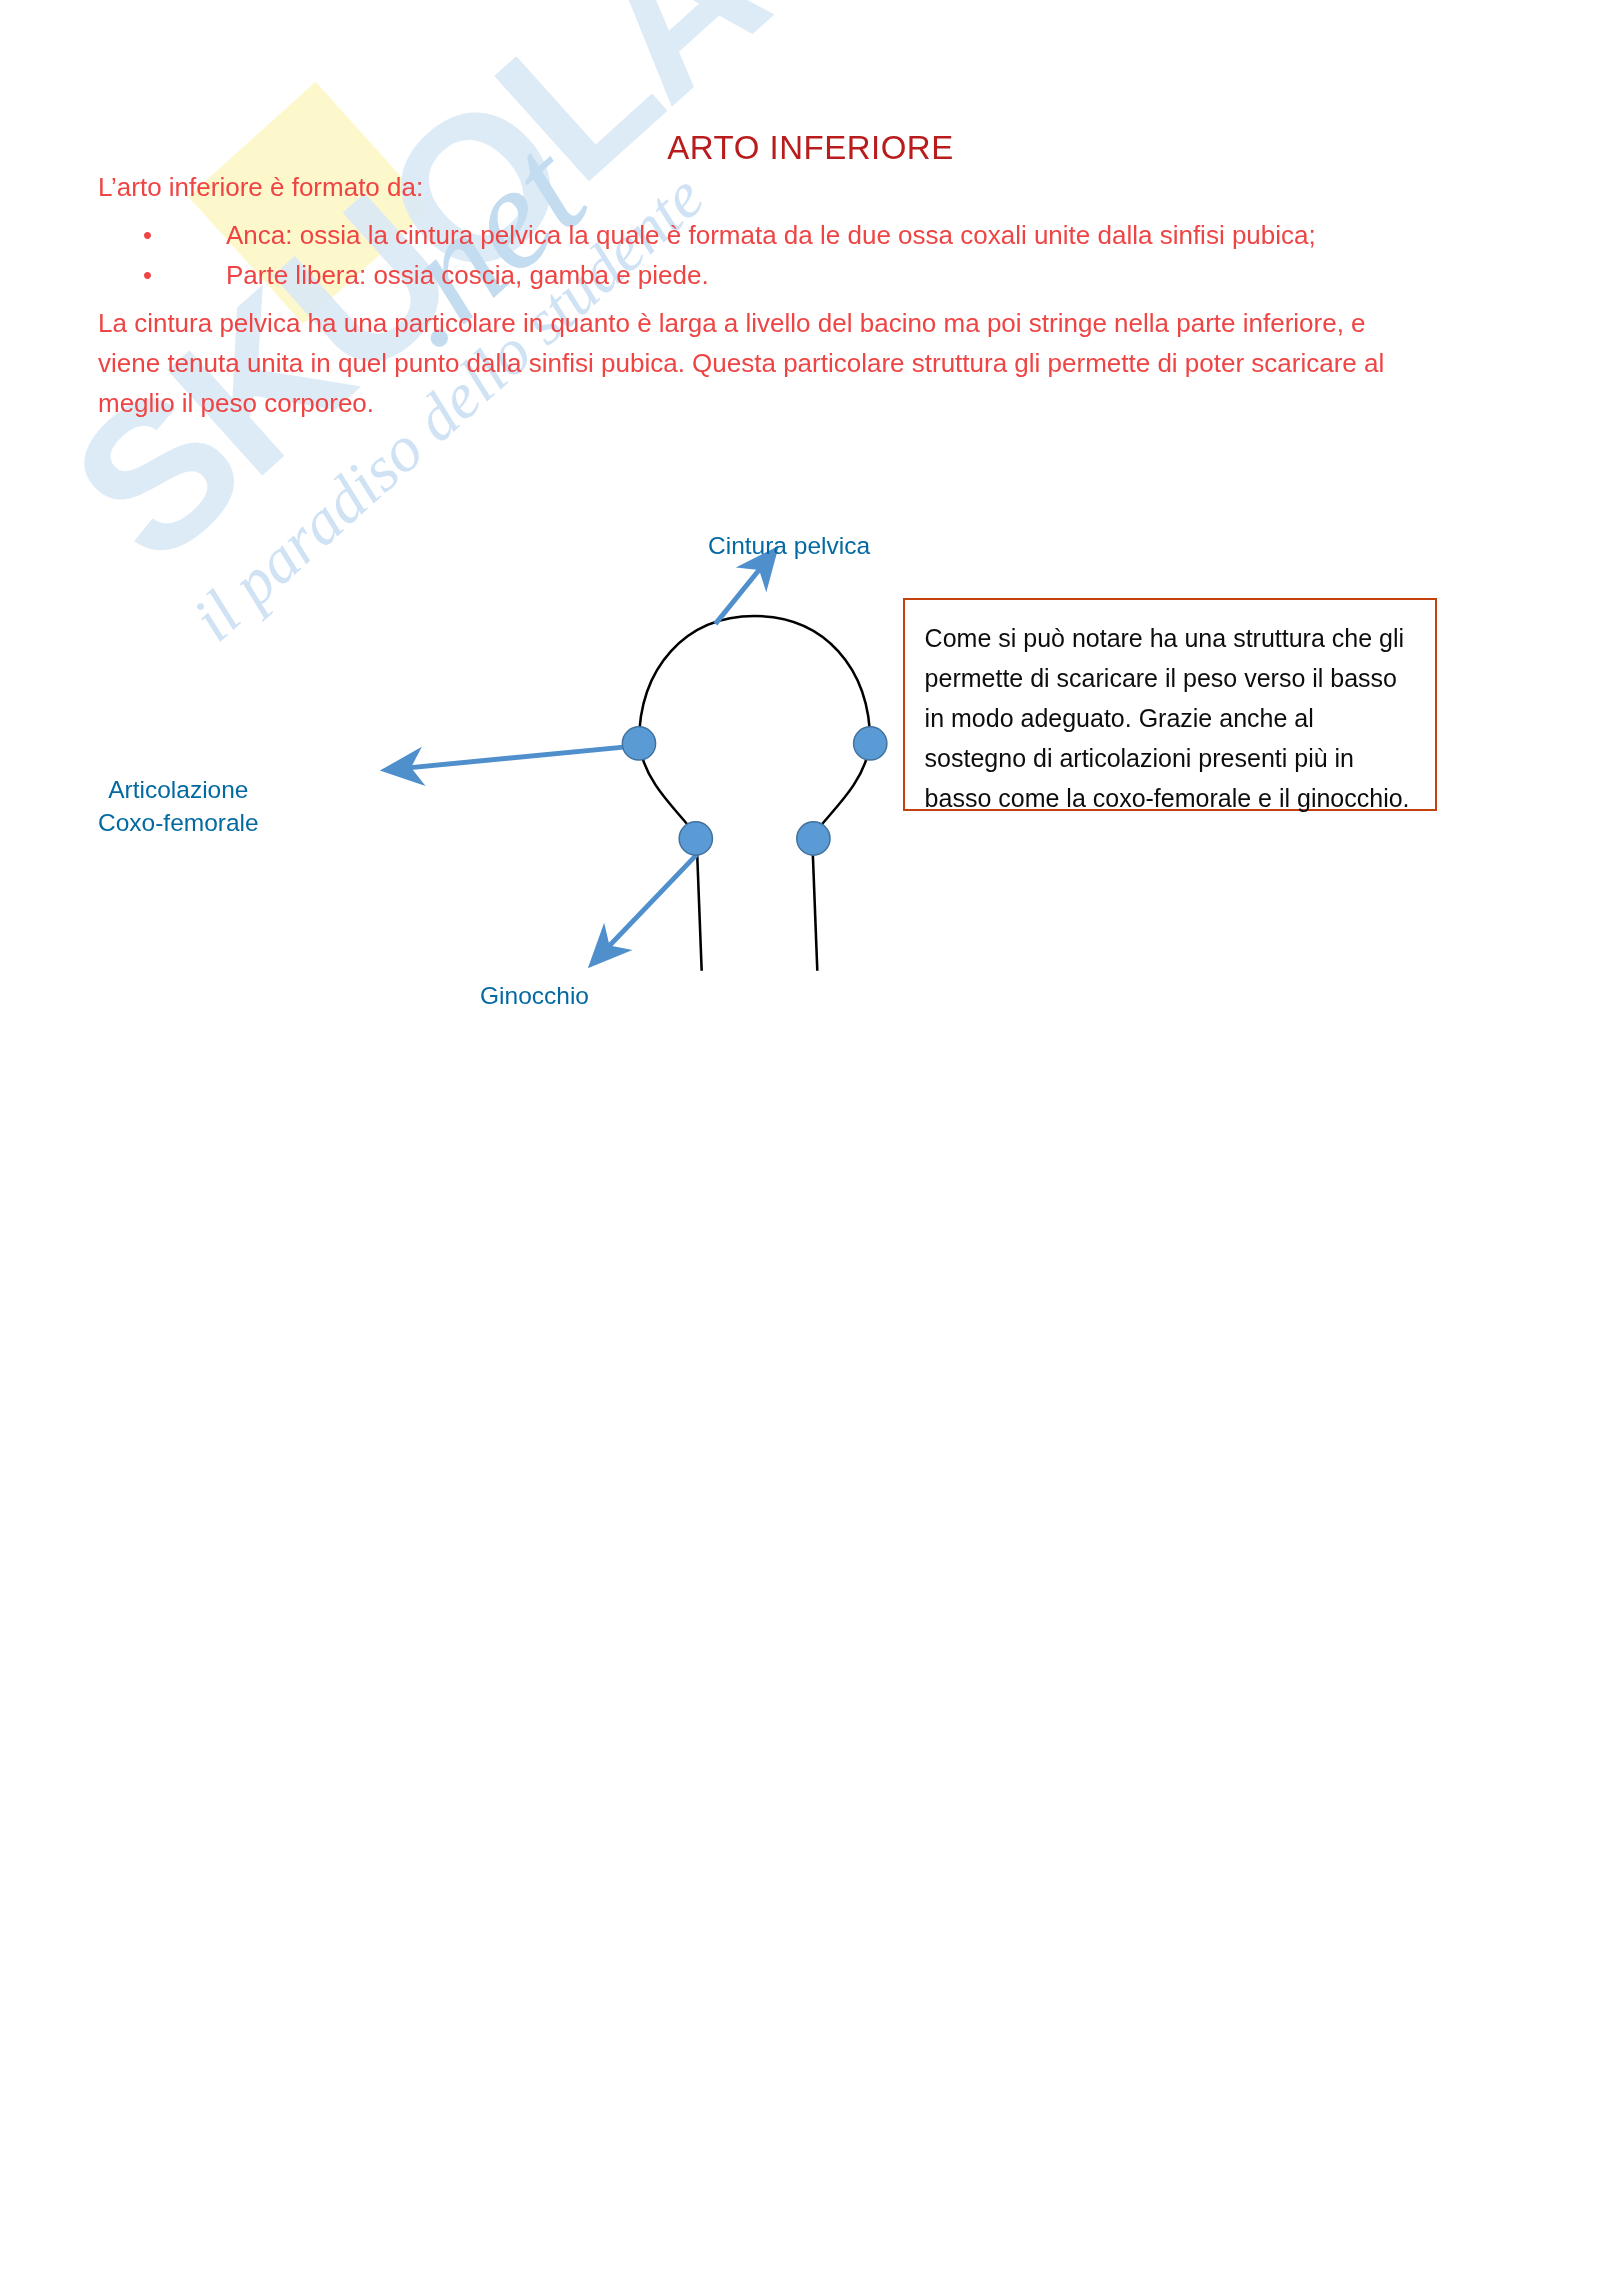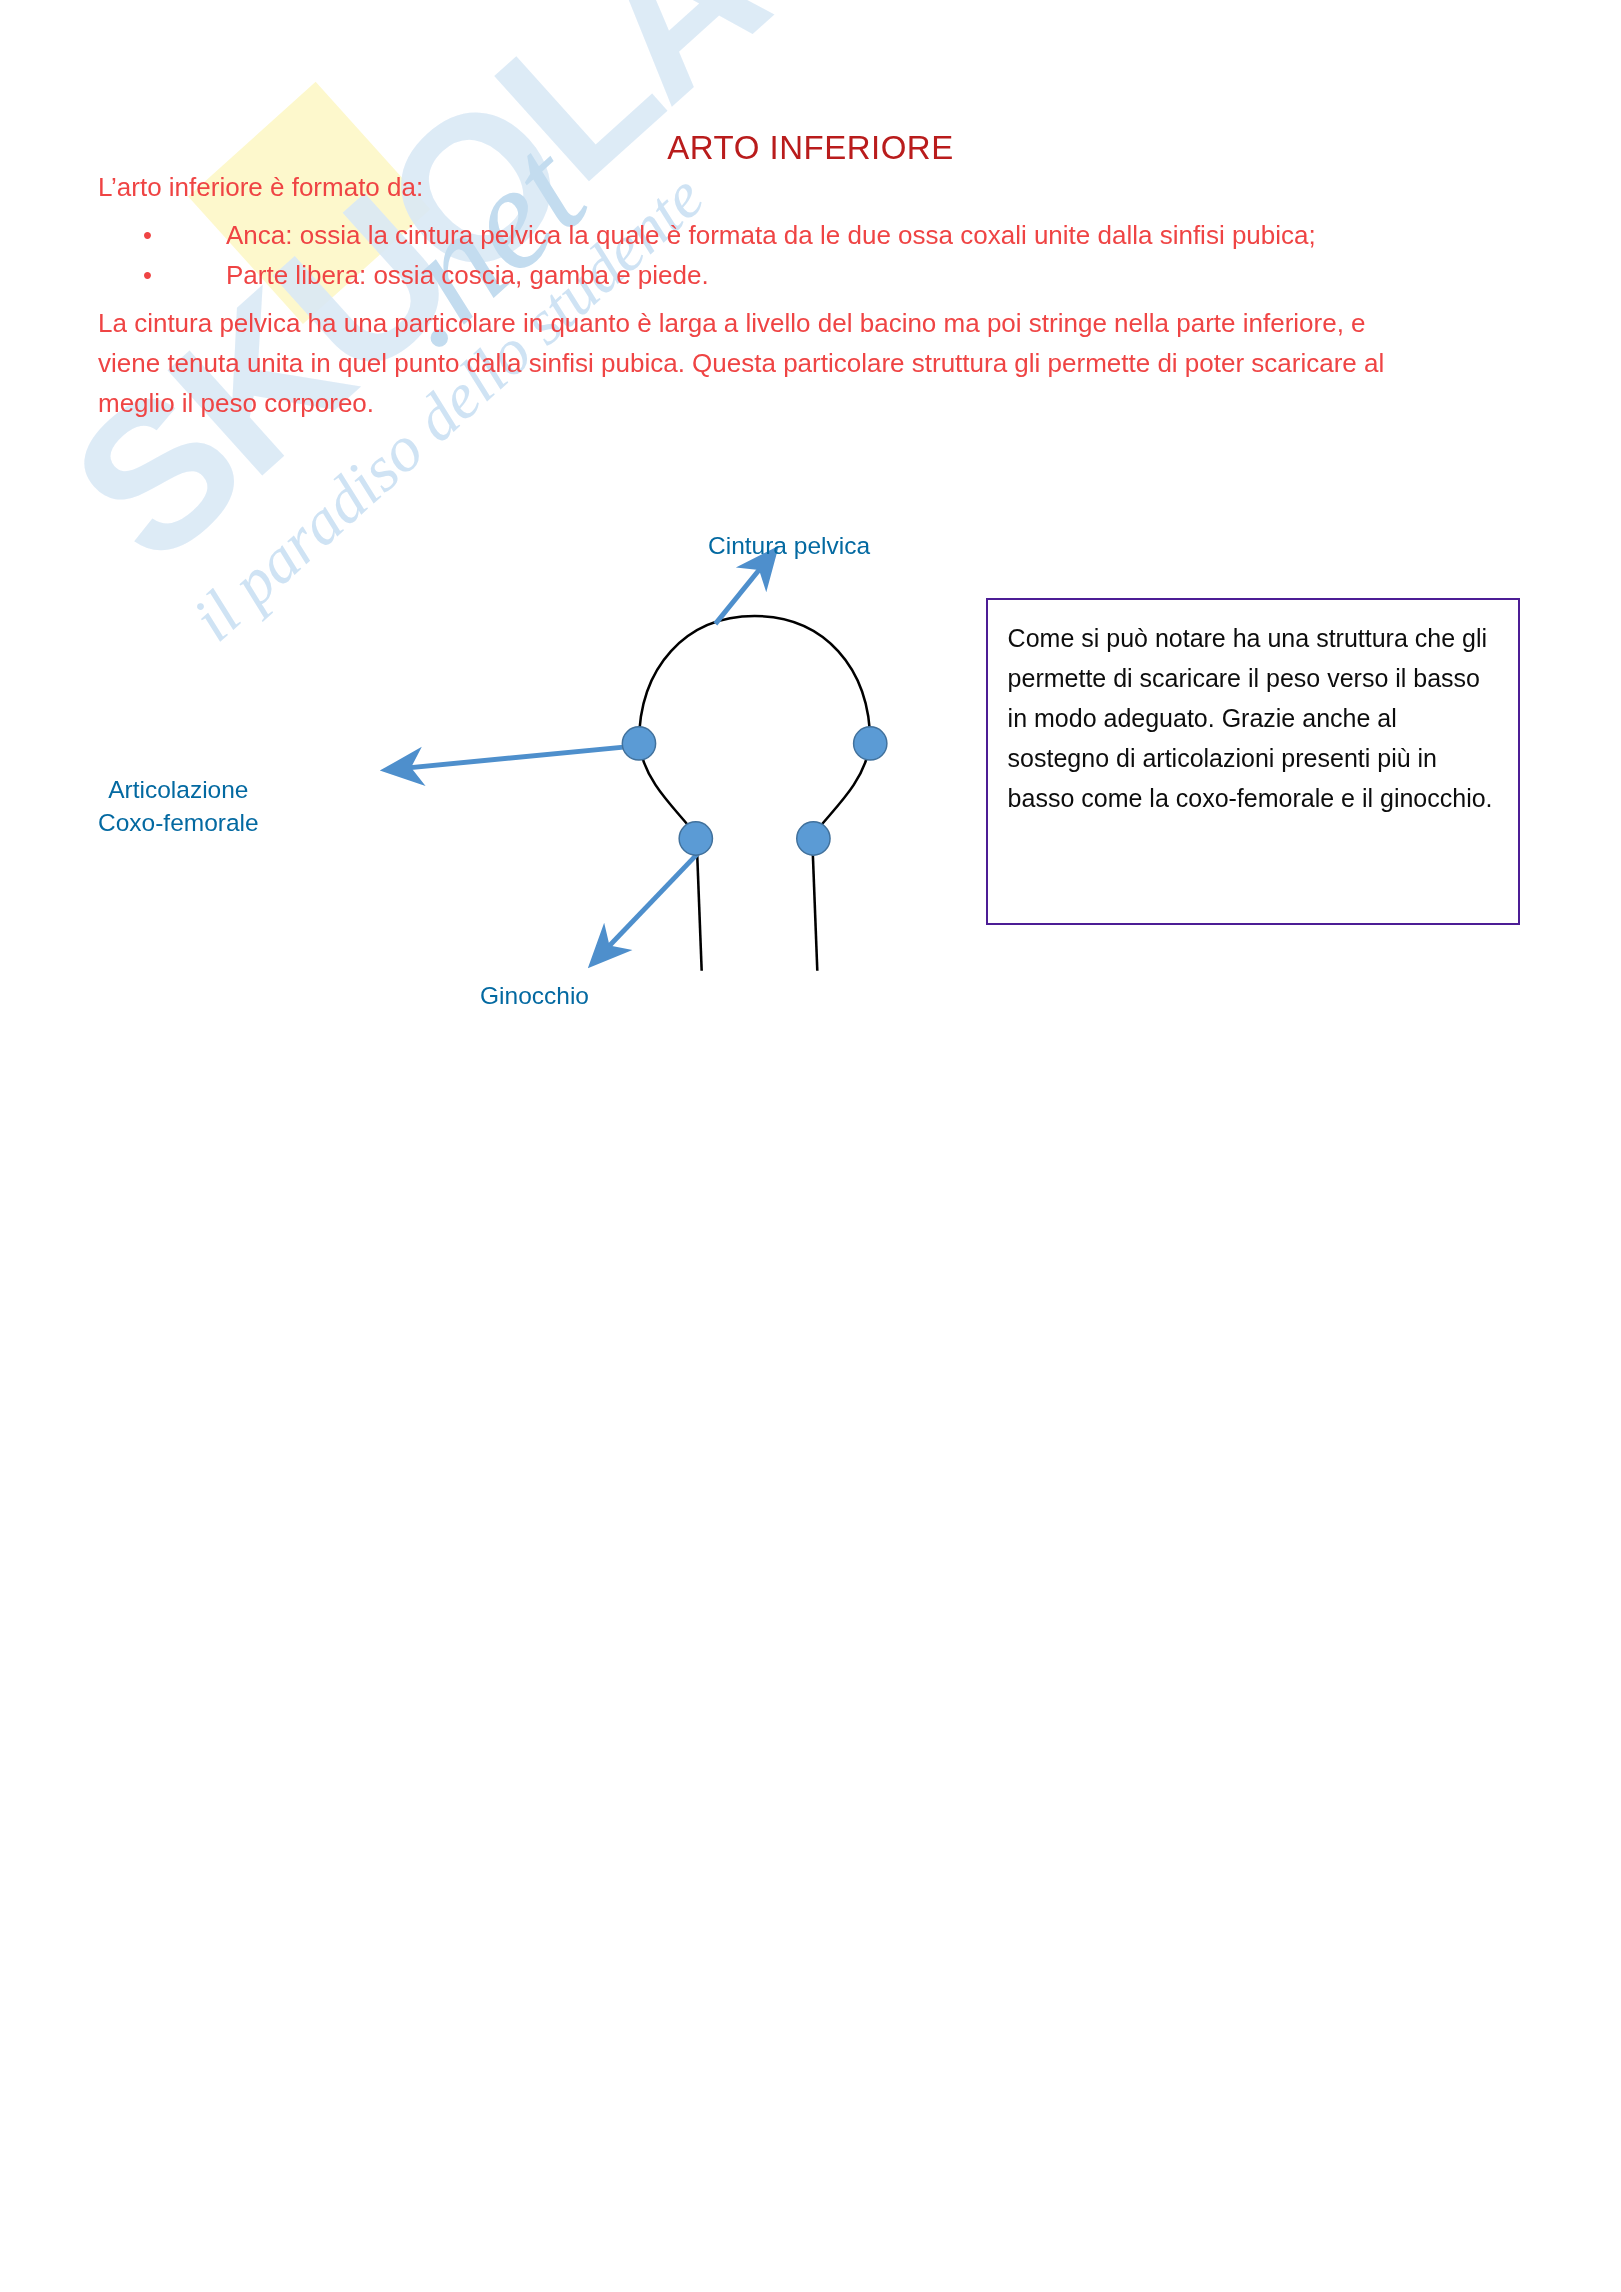--- a/index.html
+++ b/index.html
@@ -88,25 +88,25 @@
     white-space: nowrap;
     z-index: 3;
   }
   #label-cintura { left: 708px; top: 529px; }
   #label-articolazione { left: 98px; top: 773px; text-align: center; }
   #label-ginocchio { left: 480px; top: 970px; margin-top: 9px; }
 
   
   #callout-box {
     position: absolute;
-    left: 986px;
+    left: 903px;
     top: 598px;
     width: 534px;
-    height: 327px;
-    border: 2px solid #4c1d95;
+    height: 213px;
+    border: 2px solid #c2410c;
     box-sizing: border-box;
     z-index: 3;
     background: transparent;
   }
   #callout-text {
     position: absolute;
     left: 19.6px;
     top: 17.6px;
     width: 495px;
     color: #0d0d0d;

